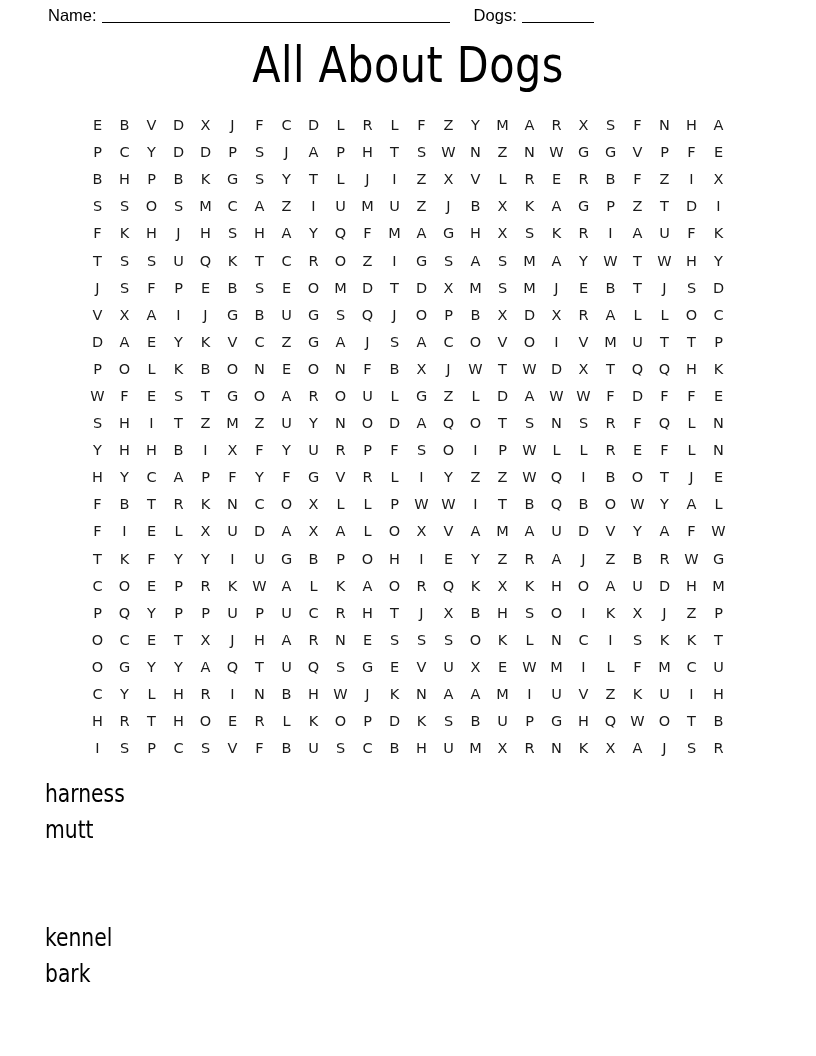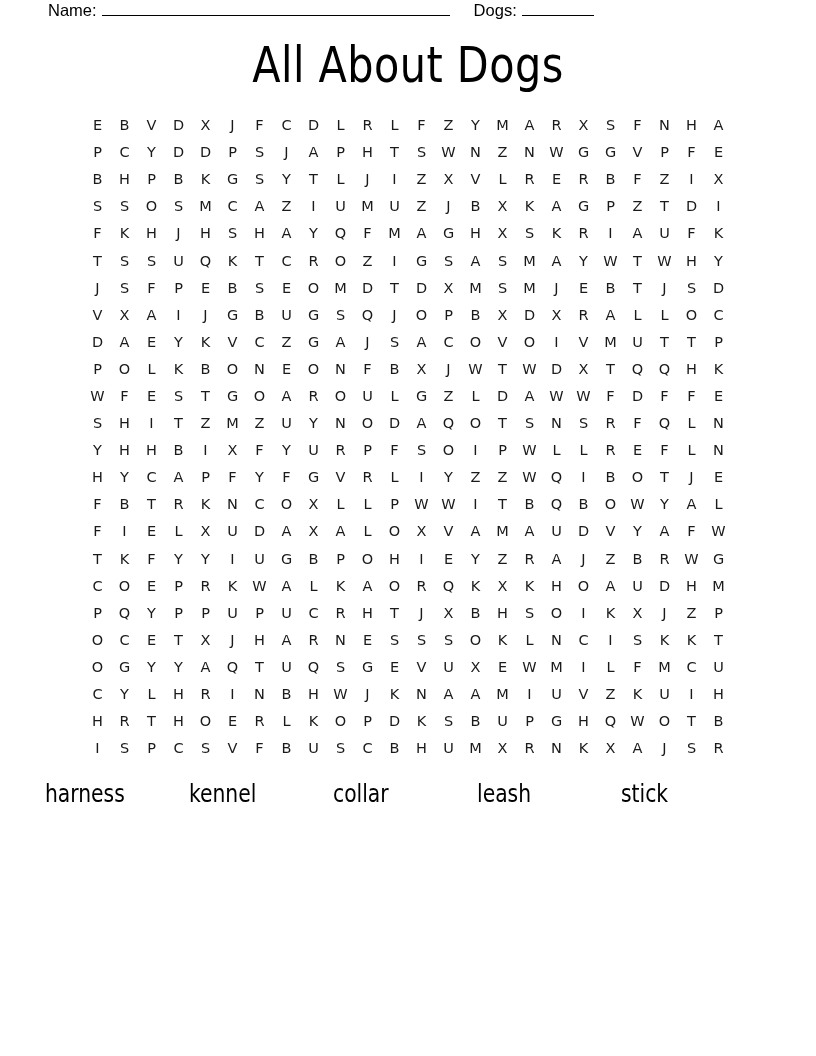--- a/index.html
+++ b/index.html
@@ -17,21 +17,21 @@
   }
 
   
   #header-row {
     position: absolute;
     left: 0;
     top: 0;
     width: 816px;
     height: 30px;
     display: flex;
-    align-items: flex-start;
+    align-items: center;
   }
   .hdr-label {
     font-family: "Liberation Sans", sans-serif;
     font-size: 16.5px;
     line-height: 20px;
     color: #000;
     white-space: nowrap;
   }
   .hdr-rule {
     border-bottom: 1.4px solid #000;
@@ -85,20 +85,21 @@
   #word-list {
     position: absolute;
     left: 45px;
     top: 778px;
     width: 726px;
   }
   .word-row {
     display: flex;
     height: 35.8px;
     align-items: flex-start;
+    flex-direction: column;
   }
   .word-cell {
     width: 144px;
     flex: 0 0 144px;
     font-family: "DejaVu Sans Condensed", "Liberation Sans Narrow", "DejaVu Sans", sans-serif;
     font-size: 24px;
     line-height: 32px;
     color: #000;
     white-space: nowrap;
     transform: scaleX(0.94);
@@ -745,13 +746,20 @@
   </div>
 
 <div id="word-list">
     <div class="word-row">
       <span class="word-cell">harness</span>
       <span class="word-cell">kennel</span>
       <span class="word-cell">collar</span>
       <span class="word-cell">leash</span>
       <span class="word-cell">stick</span>
     </div>
+    <div class="word-row">
+      <span class="word-cell">mutt</span>
+      <span class="word-cell">bark</span>
+      <span class="word-cell">bowl</span>
+      <span class="word-cell">tail</span>
+      <span class="word-cell">yard</span>
+    </div>
   </div>
 
 </body></html>

